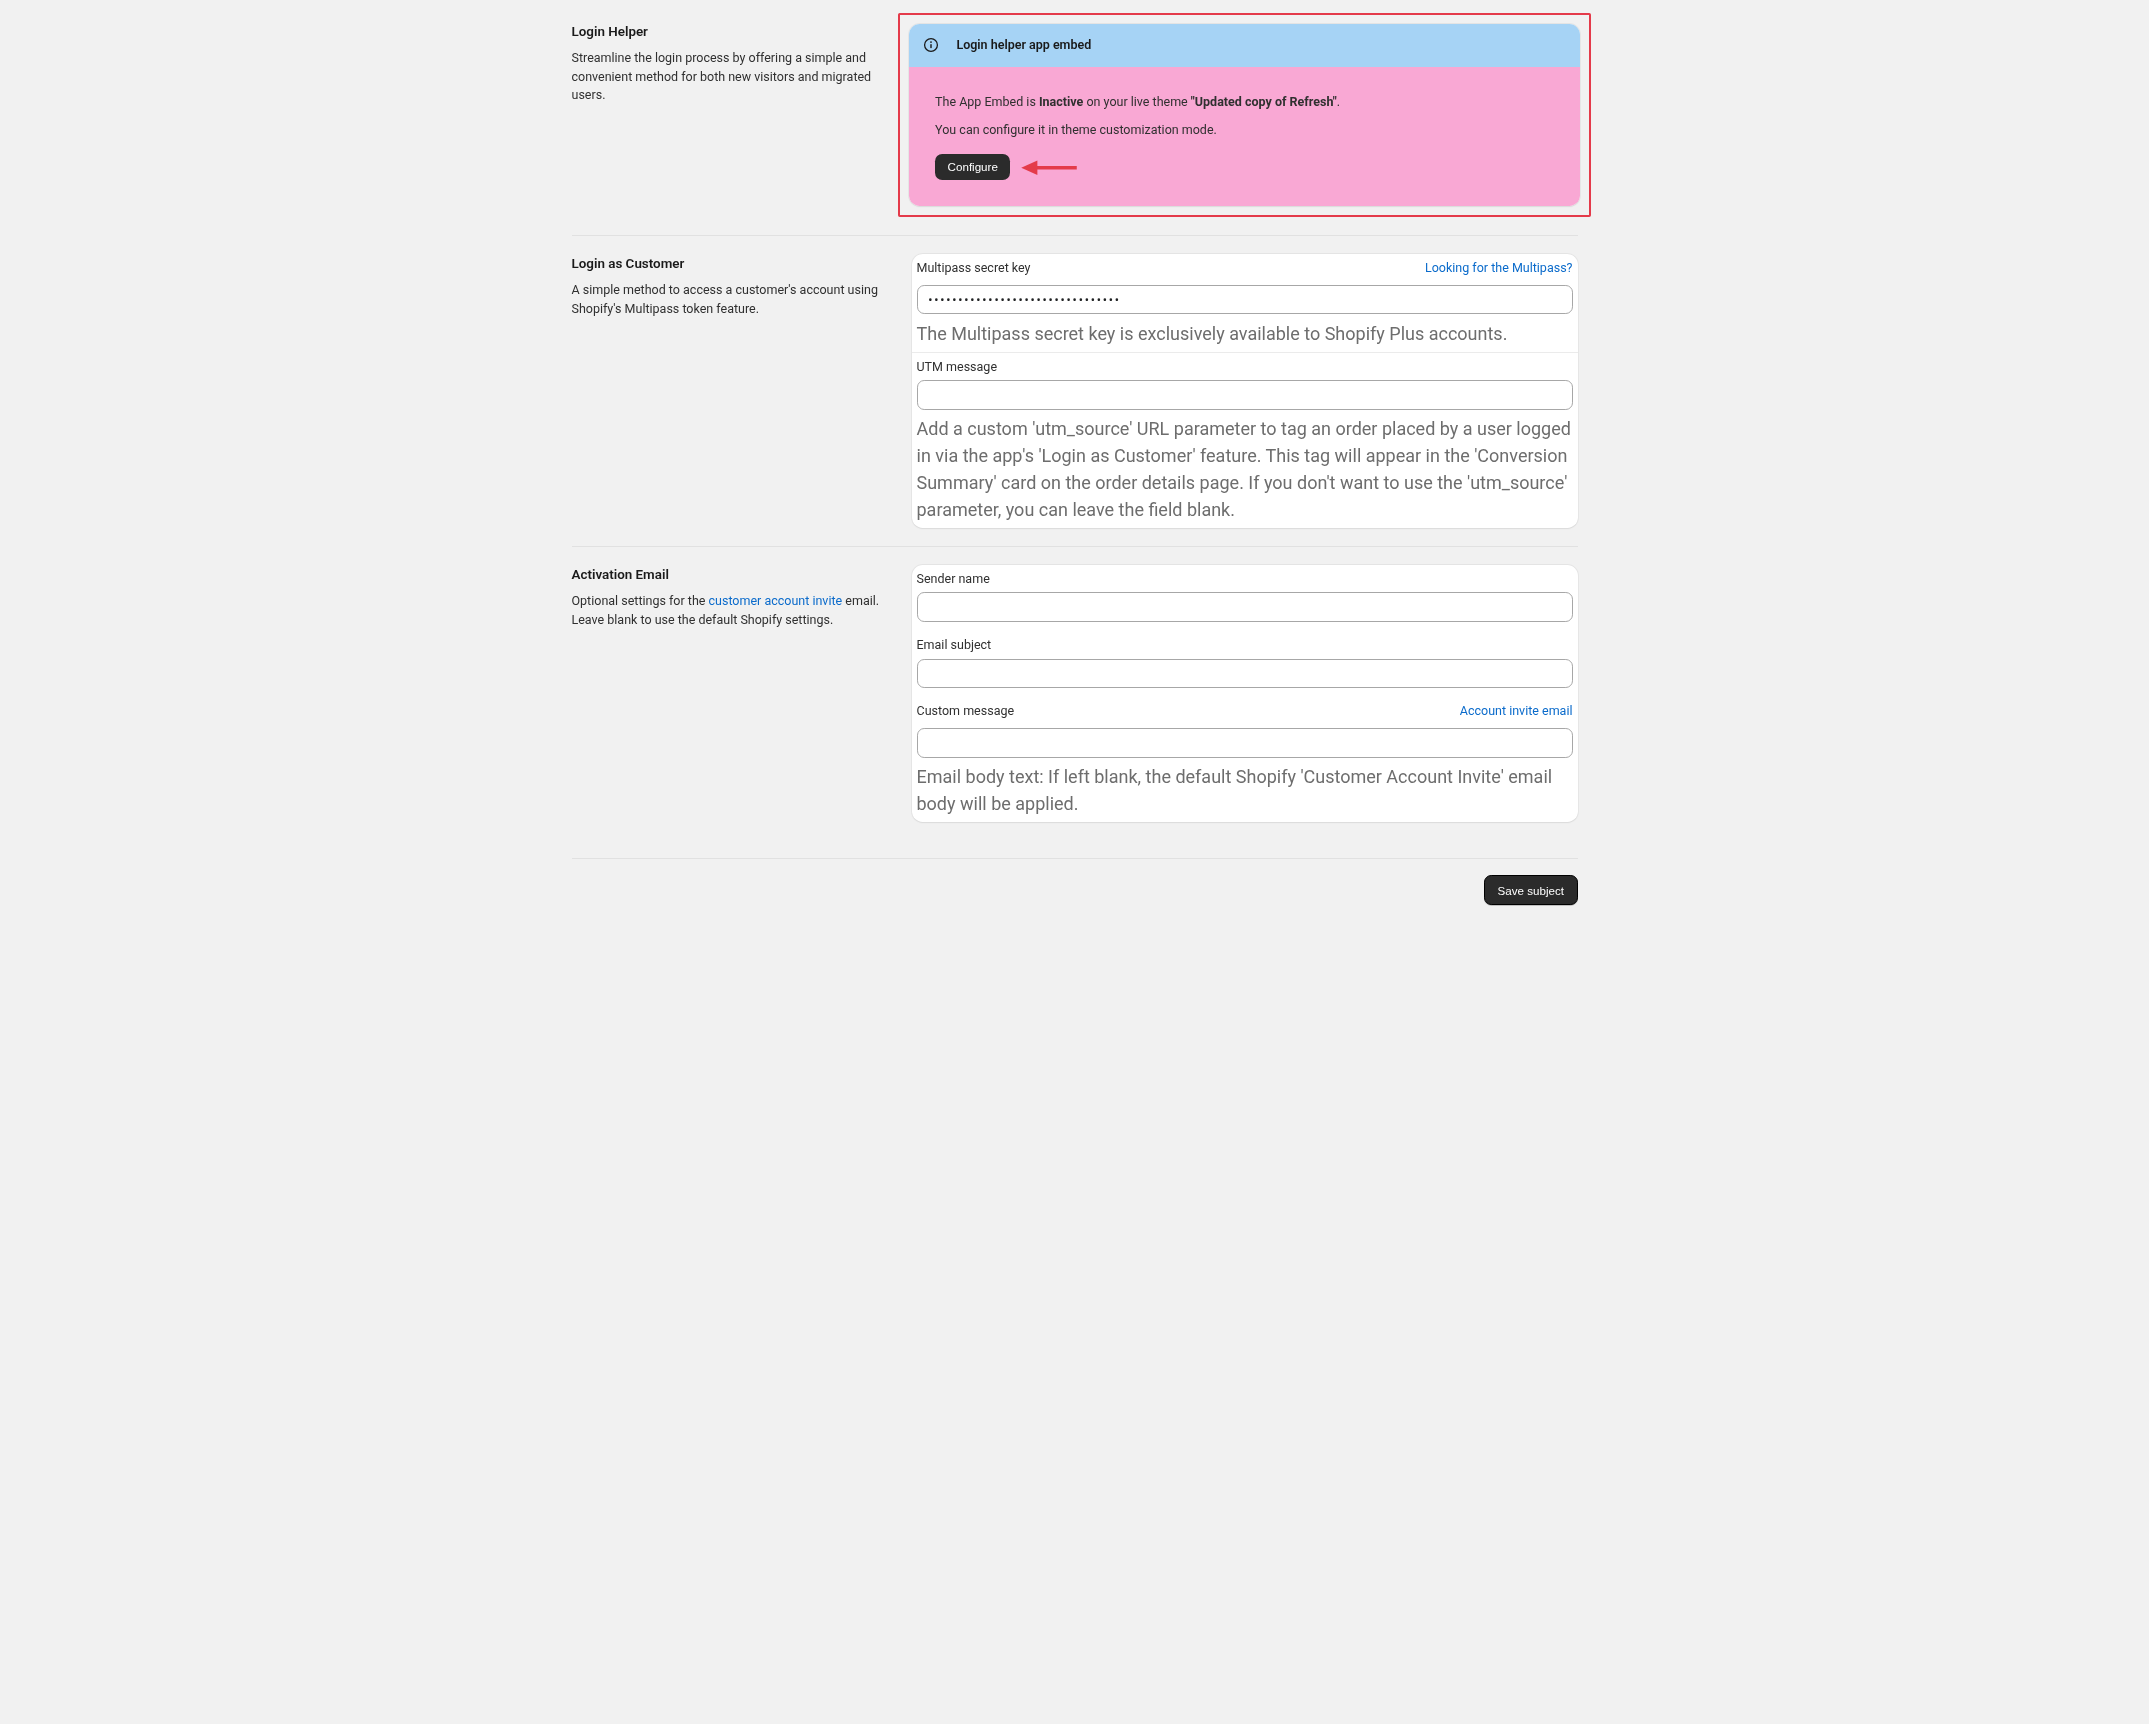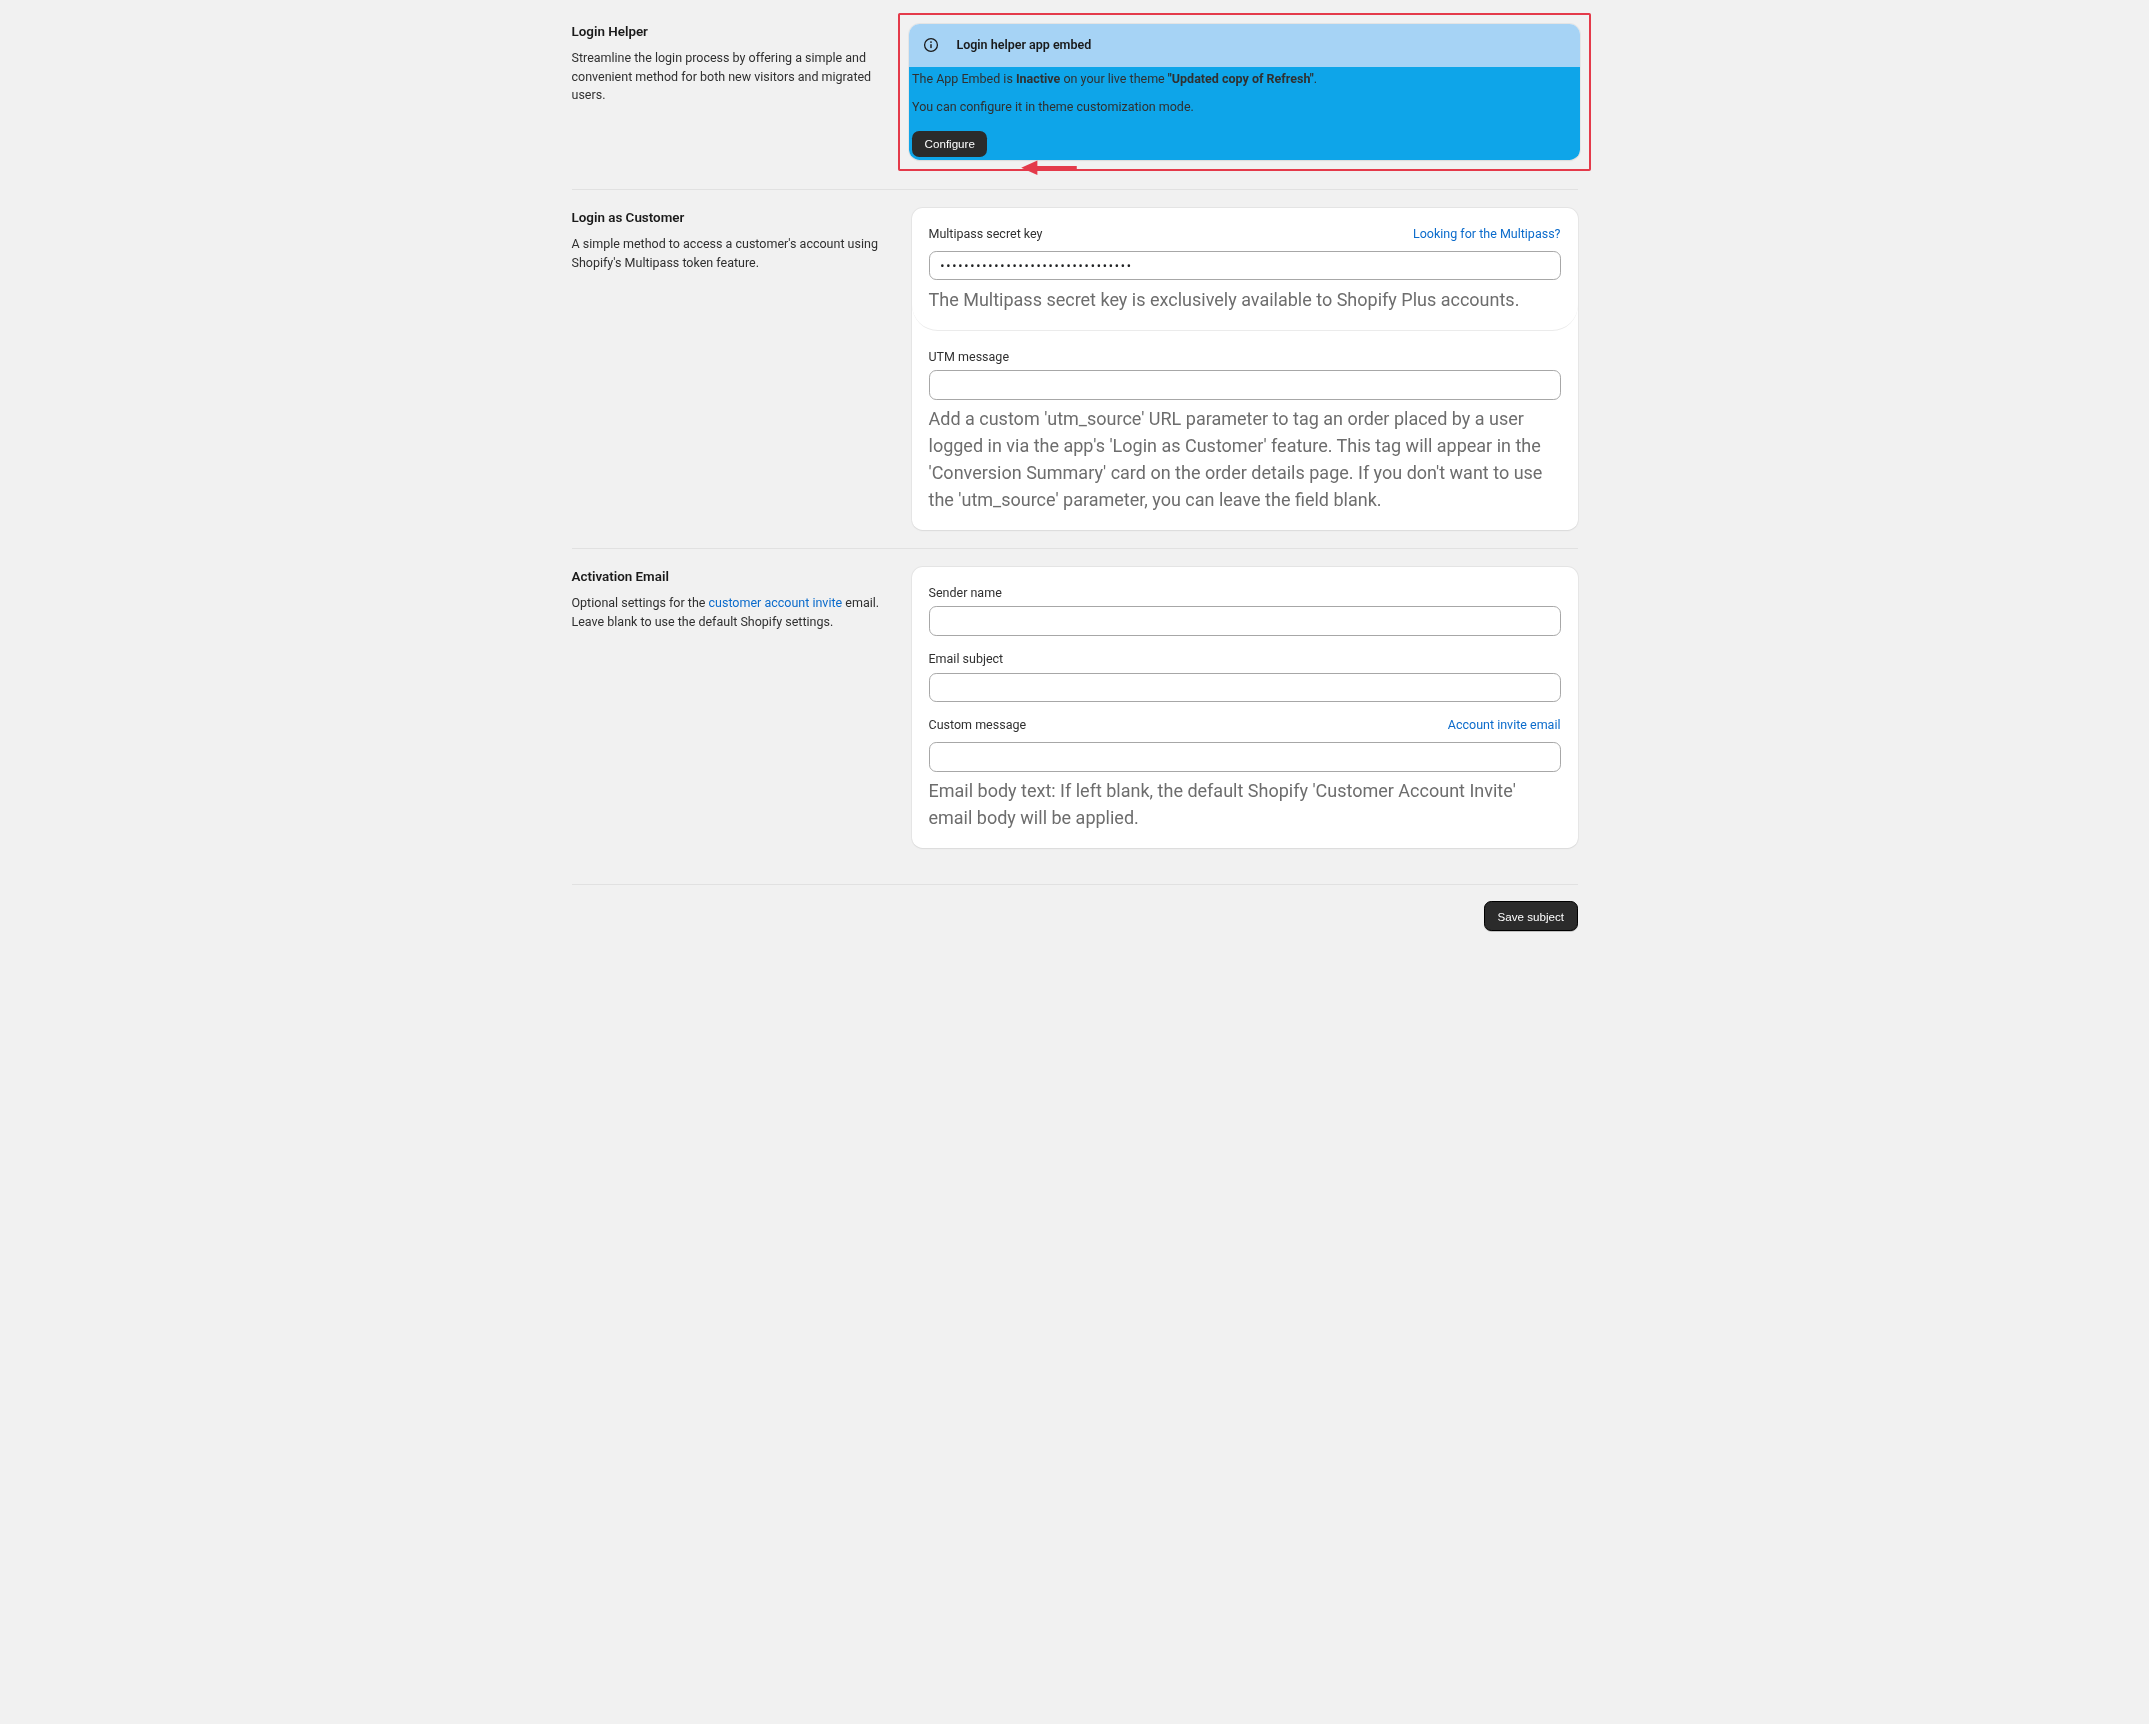--- a/index.html
+++ b/index.html
@@ -66,23 +66,22 @@
       line-height: 1.5;
     }
     .link { color: #0b6bcb; text-decoration: none; cursor: pointer; }
     .card {
       background: #fff;
       border-radius: 10.7px;
       box-shadow: 0 0.9px 1.8px rgba(0,0,0,0.06), 0 0 0 0.9px rgba(0,0,0,0.04);
       overflow: hidden;
     }
     .card-section {
-      padding: 17px;
+      padding: 5px;
       border-bottom: 0.9px solid #ebebeb;
-      border-radius: 26px;
     }
     .card-section:last-child { border-bottom: none; }
     .highlight-box {
       border: 2.7px solid #e43a4a;
       border-radius: 1.8px;
       padding: 9px;
       margin-left: -13.4px;
       margin-right: -13.4px;
       margin-top: -9px;
       position: relative;
@@ -94,22 +93,22 @@
       align-items: center;
       gap: 17px;
     }
     .banner-title {
       font-size: 12.5px;
       font-weight: 600;
       color: #1a1a1a;
     }
     .info-icon-svg { width: 16px; height: 16px; flex-shrink: 0; }
     .embed-body {
-      padding: 3px;
-      background: #0ea5e9;
+      padding: 26px;
+      background: #f9a8d4;
     }
     .embed-body p { margin-bottom: 9px; color: #303030; }
     .btn-dark {
       background: #2b2b2b;
       color: #fff;
       border: none;
       border-radius: 7.2px;
       padding: 6.3px 12.5px;
       font-size: 11.6px;
       font-weight: 500;

